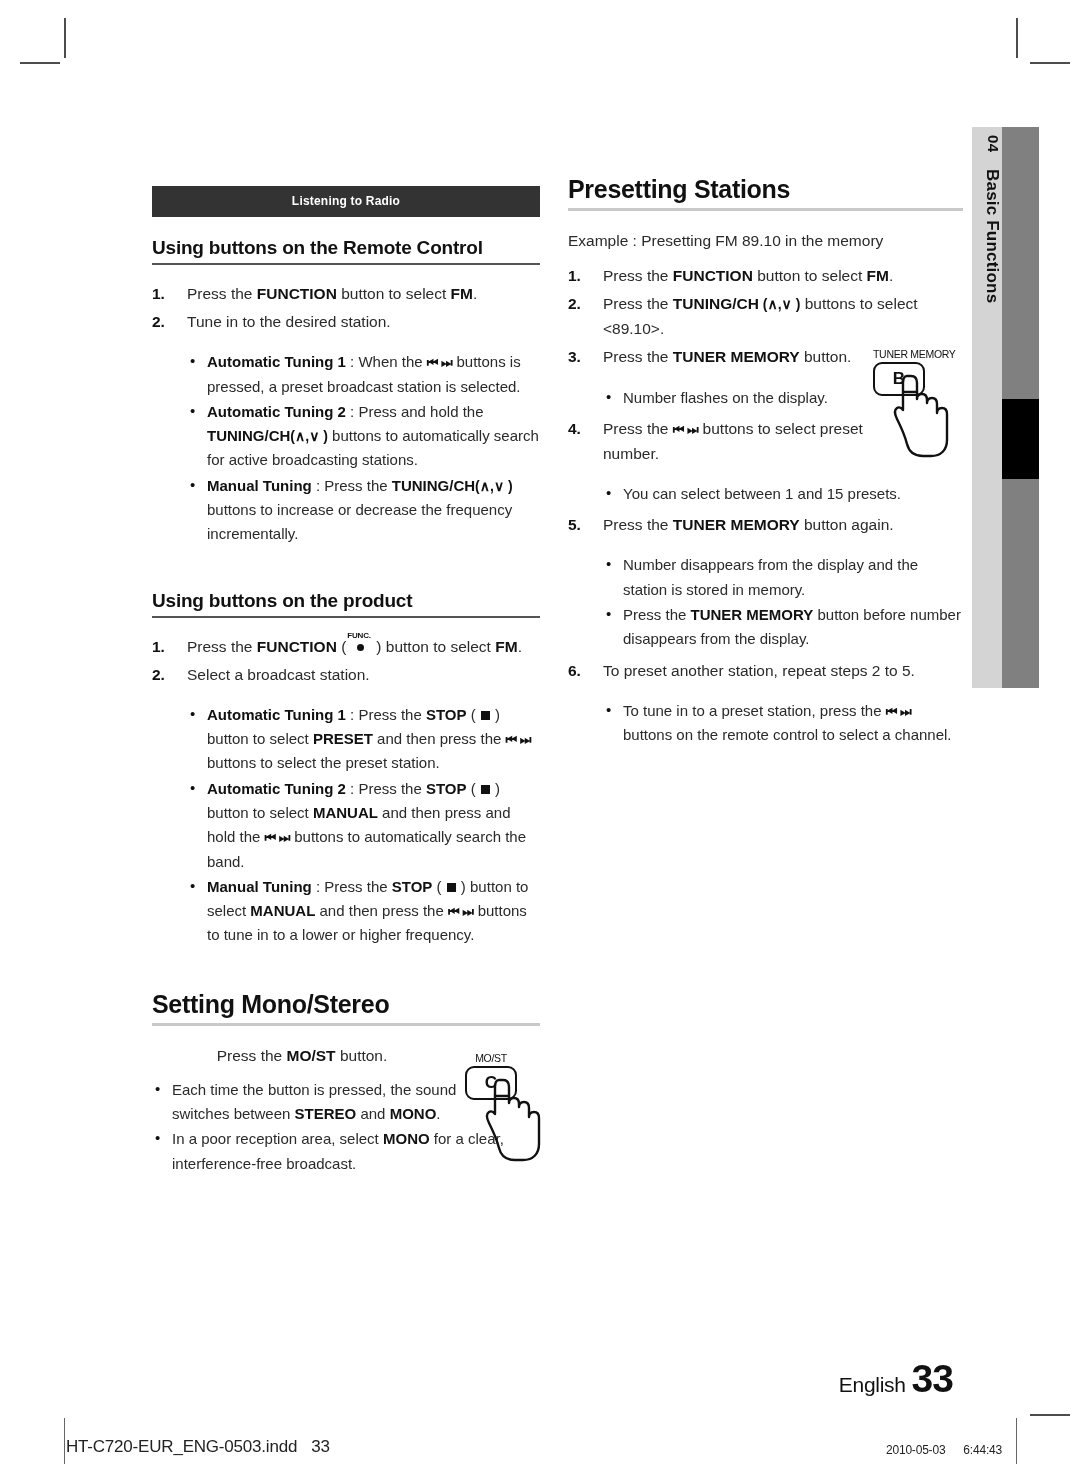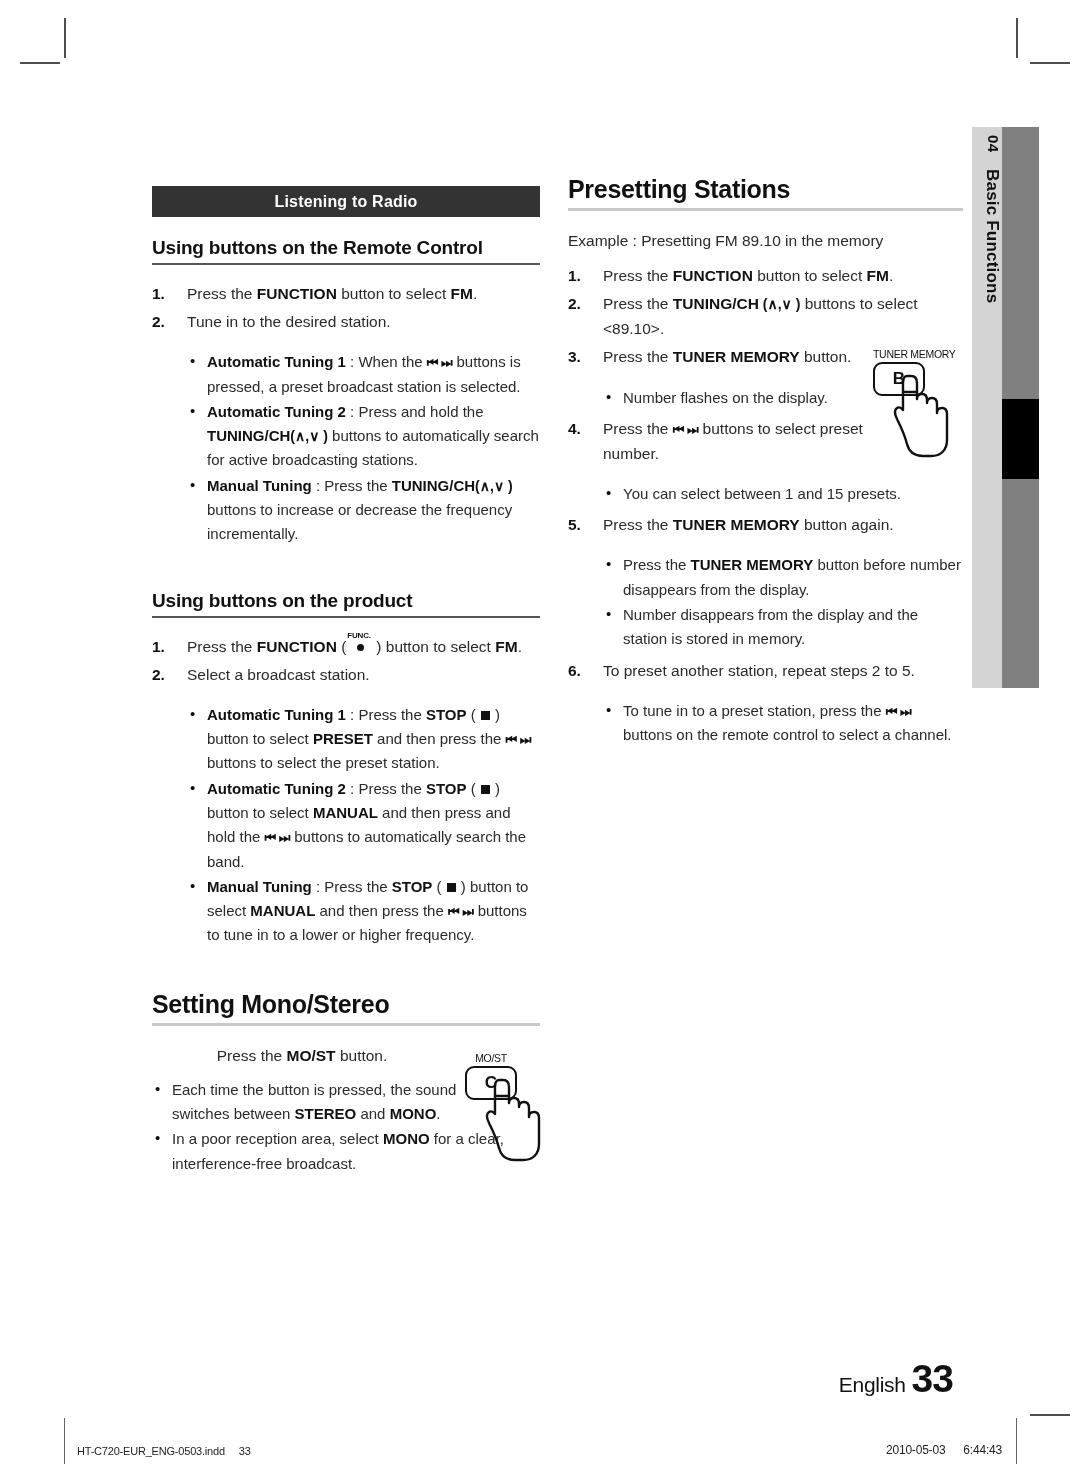--- a/index.html
+++ b/index.html
@@ -97,21 +97,21 @@
     width: 395px;
   }
 
   
   .title-bar {
     background: #333333;
     color: #ffffff;
     height: 31px;
     line-height: 31px;
     text-align: center;
-    font-size: 16px;
+    font-size: 12px;
     font-weight: bold;
     letter-spacing: 0.2px;
     margin-bottom: 20px;
   }
 
   
   .big-heading {
     font-size: 25px;
     font-weight: bold;
     letter-spacing: -0.3px;
@@ -274,24 +274,23 @@
     font-size: 39px;
     font-weight: bold;
     color: #111;
     margin-left: 6px;
     letter-spacing: -1px;
   }
   .imprint {
     position: absolute;
     left: 66px;
     bottom: 22px;
-    font-size: 11px;
+    font-size: 17px;
     color: #222;
     letter-spacing: -0.2px;
-    margin-left: 11px;
   }
   .imprint .pg { margin-left: 14px; }
   .stamp {
     position: absolute;
     right: 78px;
     bottom: 22px;
     font-size: 12px;
     color: #222;
     letter-spacing: -0.2px;
     white-space: nowrap;
@@ -437,24 +436,24 @@
     </div>
     <div class="sub-bullets">
       <div class="bullet">You can select between 1 and 15 presets.</div>
     </div>
 
     <div class="step">
       <span class="num">5.</span>
       <span>Press the </span><b>TUNER MEMORY</b><span> button again.</span>
     </div>
     <div class="sub-bullets">
+      <div class="bullet">Number disappears from the display and the station is stored in memory.</div>
       <div class="bullet">
         <span>Press the </span><b>TUNER MEMORY</b><span> button before number disappears from the display.</span>
       </div>
-      <div class="bullet">Number disappears from the display and the station is stored in memory.</div>
     </div>
 
     <div class="step">
       <span class="num">6.</span>
       <span>To preset another station, repeat steps 2 to 5.</span>
     </div>
     <div class="sub-bullets">
       <div class="bullet">
         <span>To tune in to a preset station, press the </span><span class="glyph">⏮ ⏭</span><span> buttons on the remote control to select a channel.</span>
       </div>

